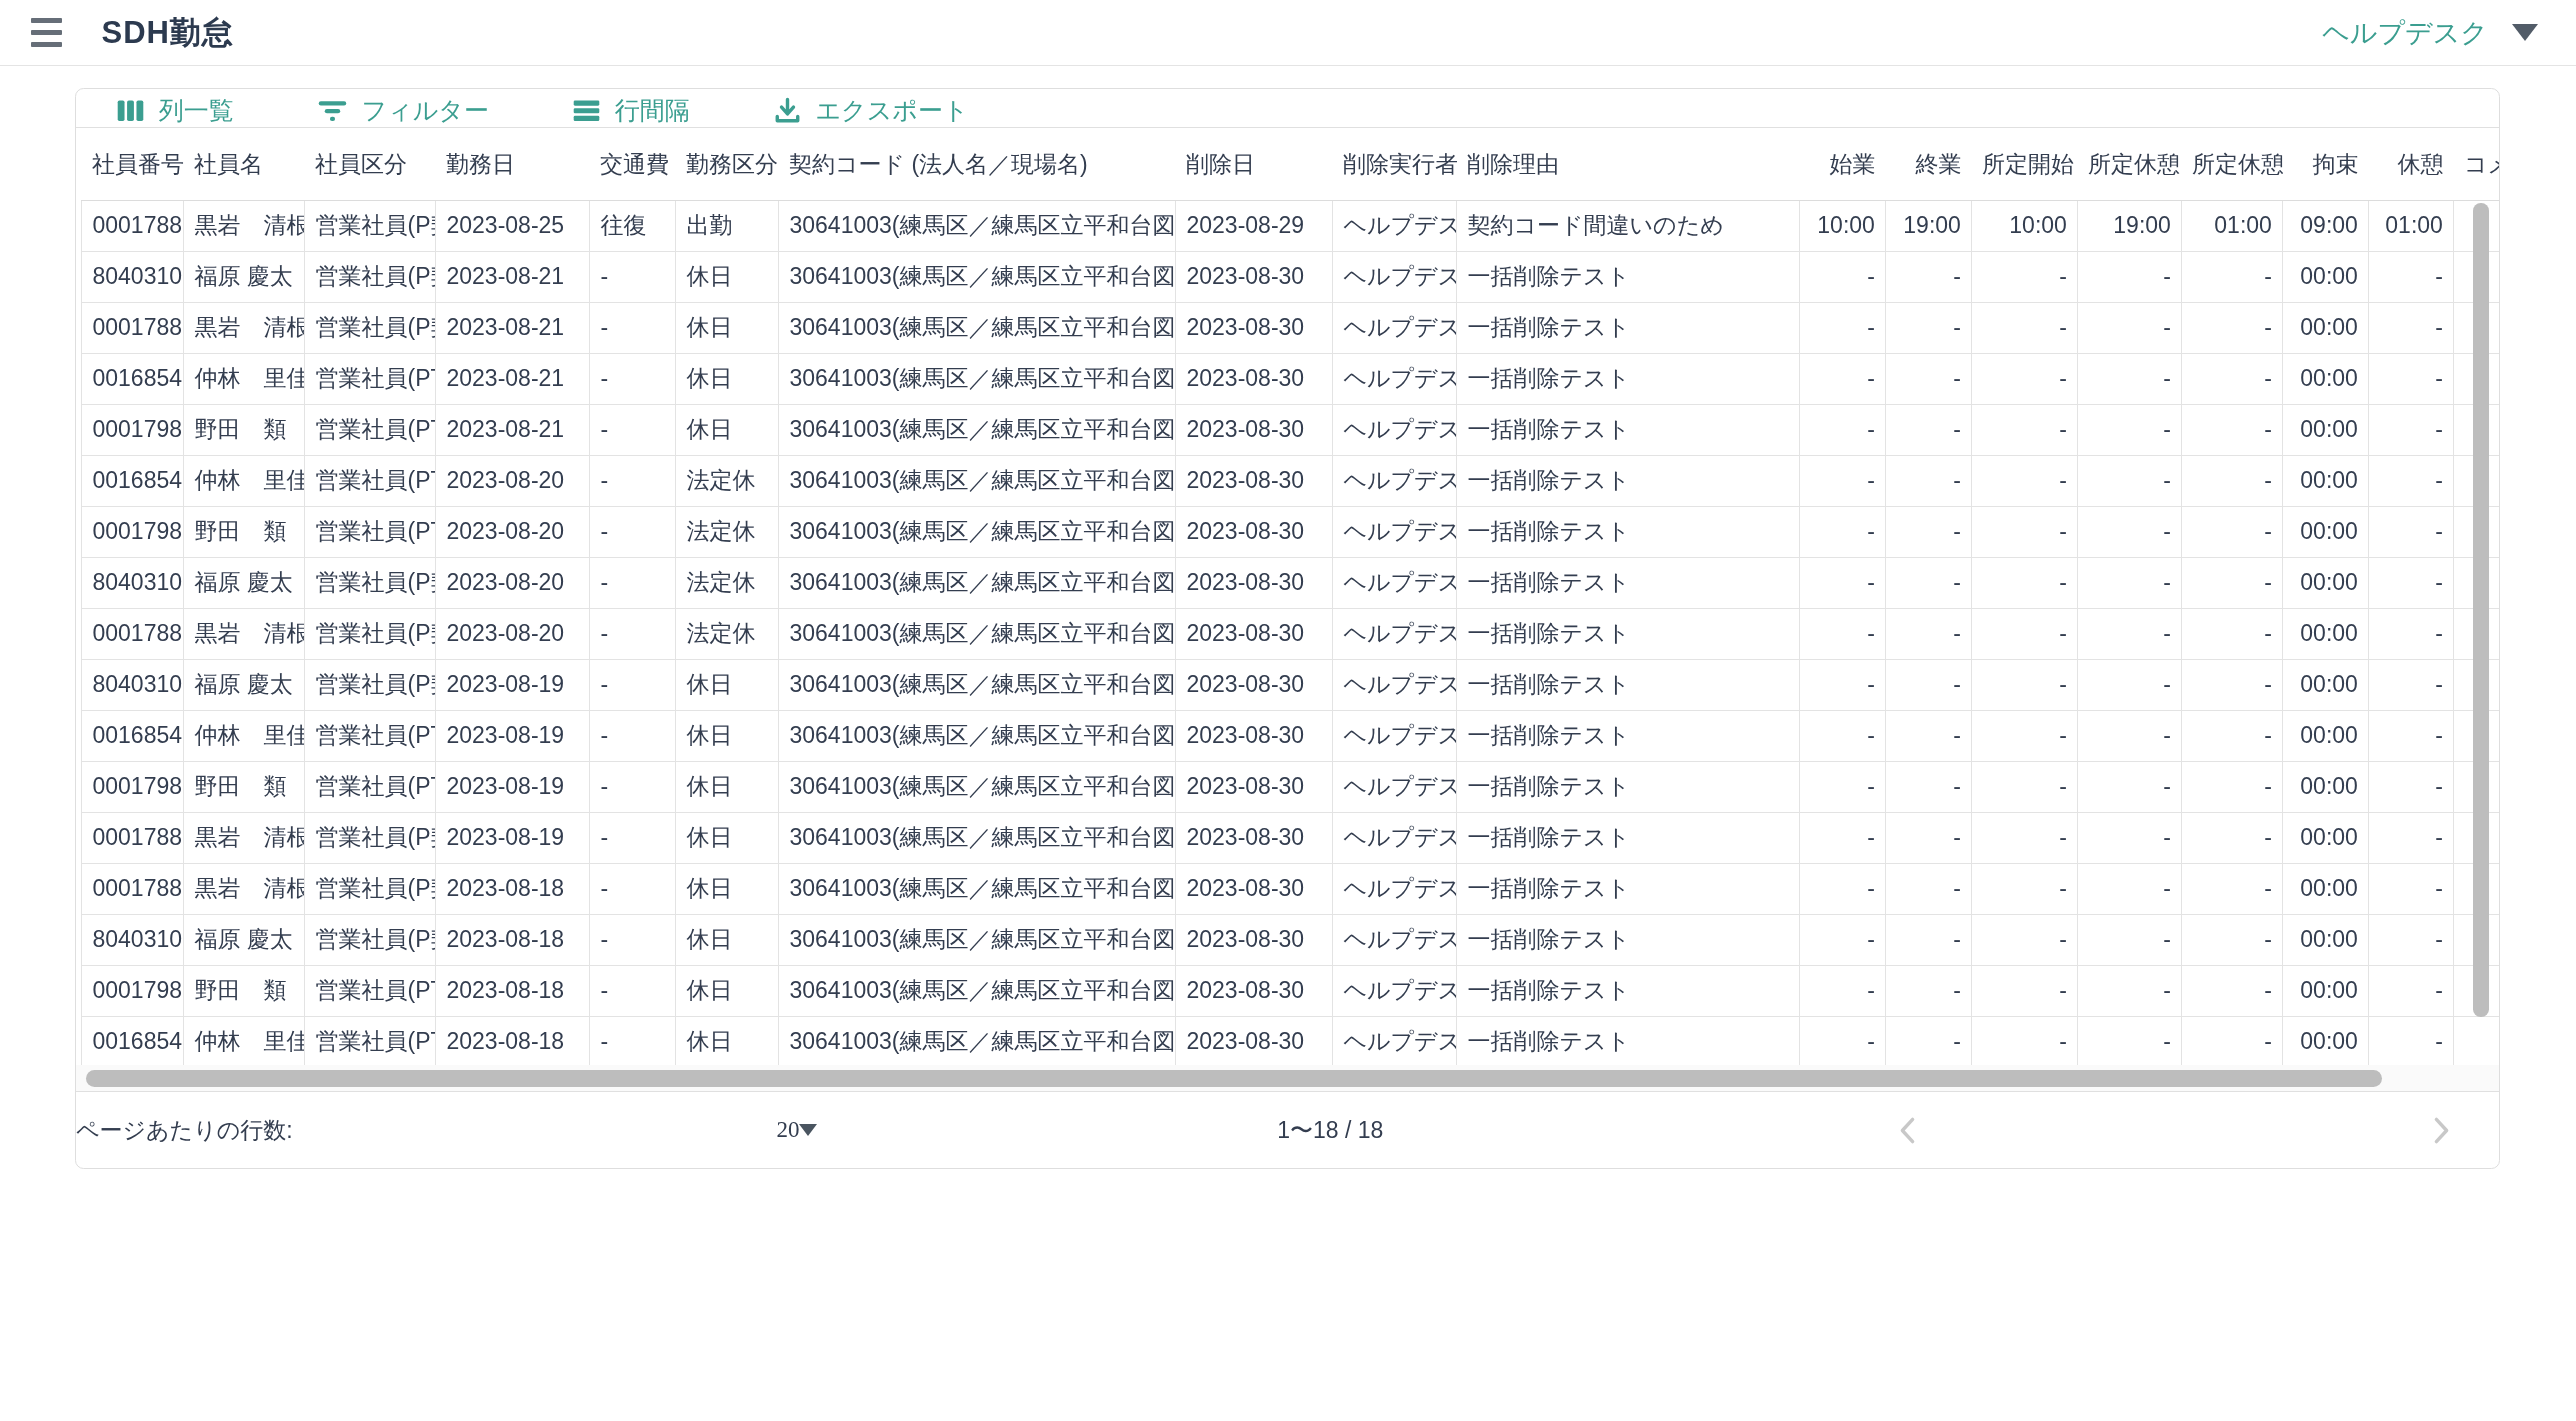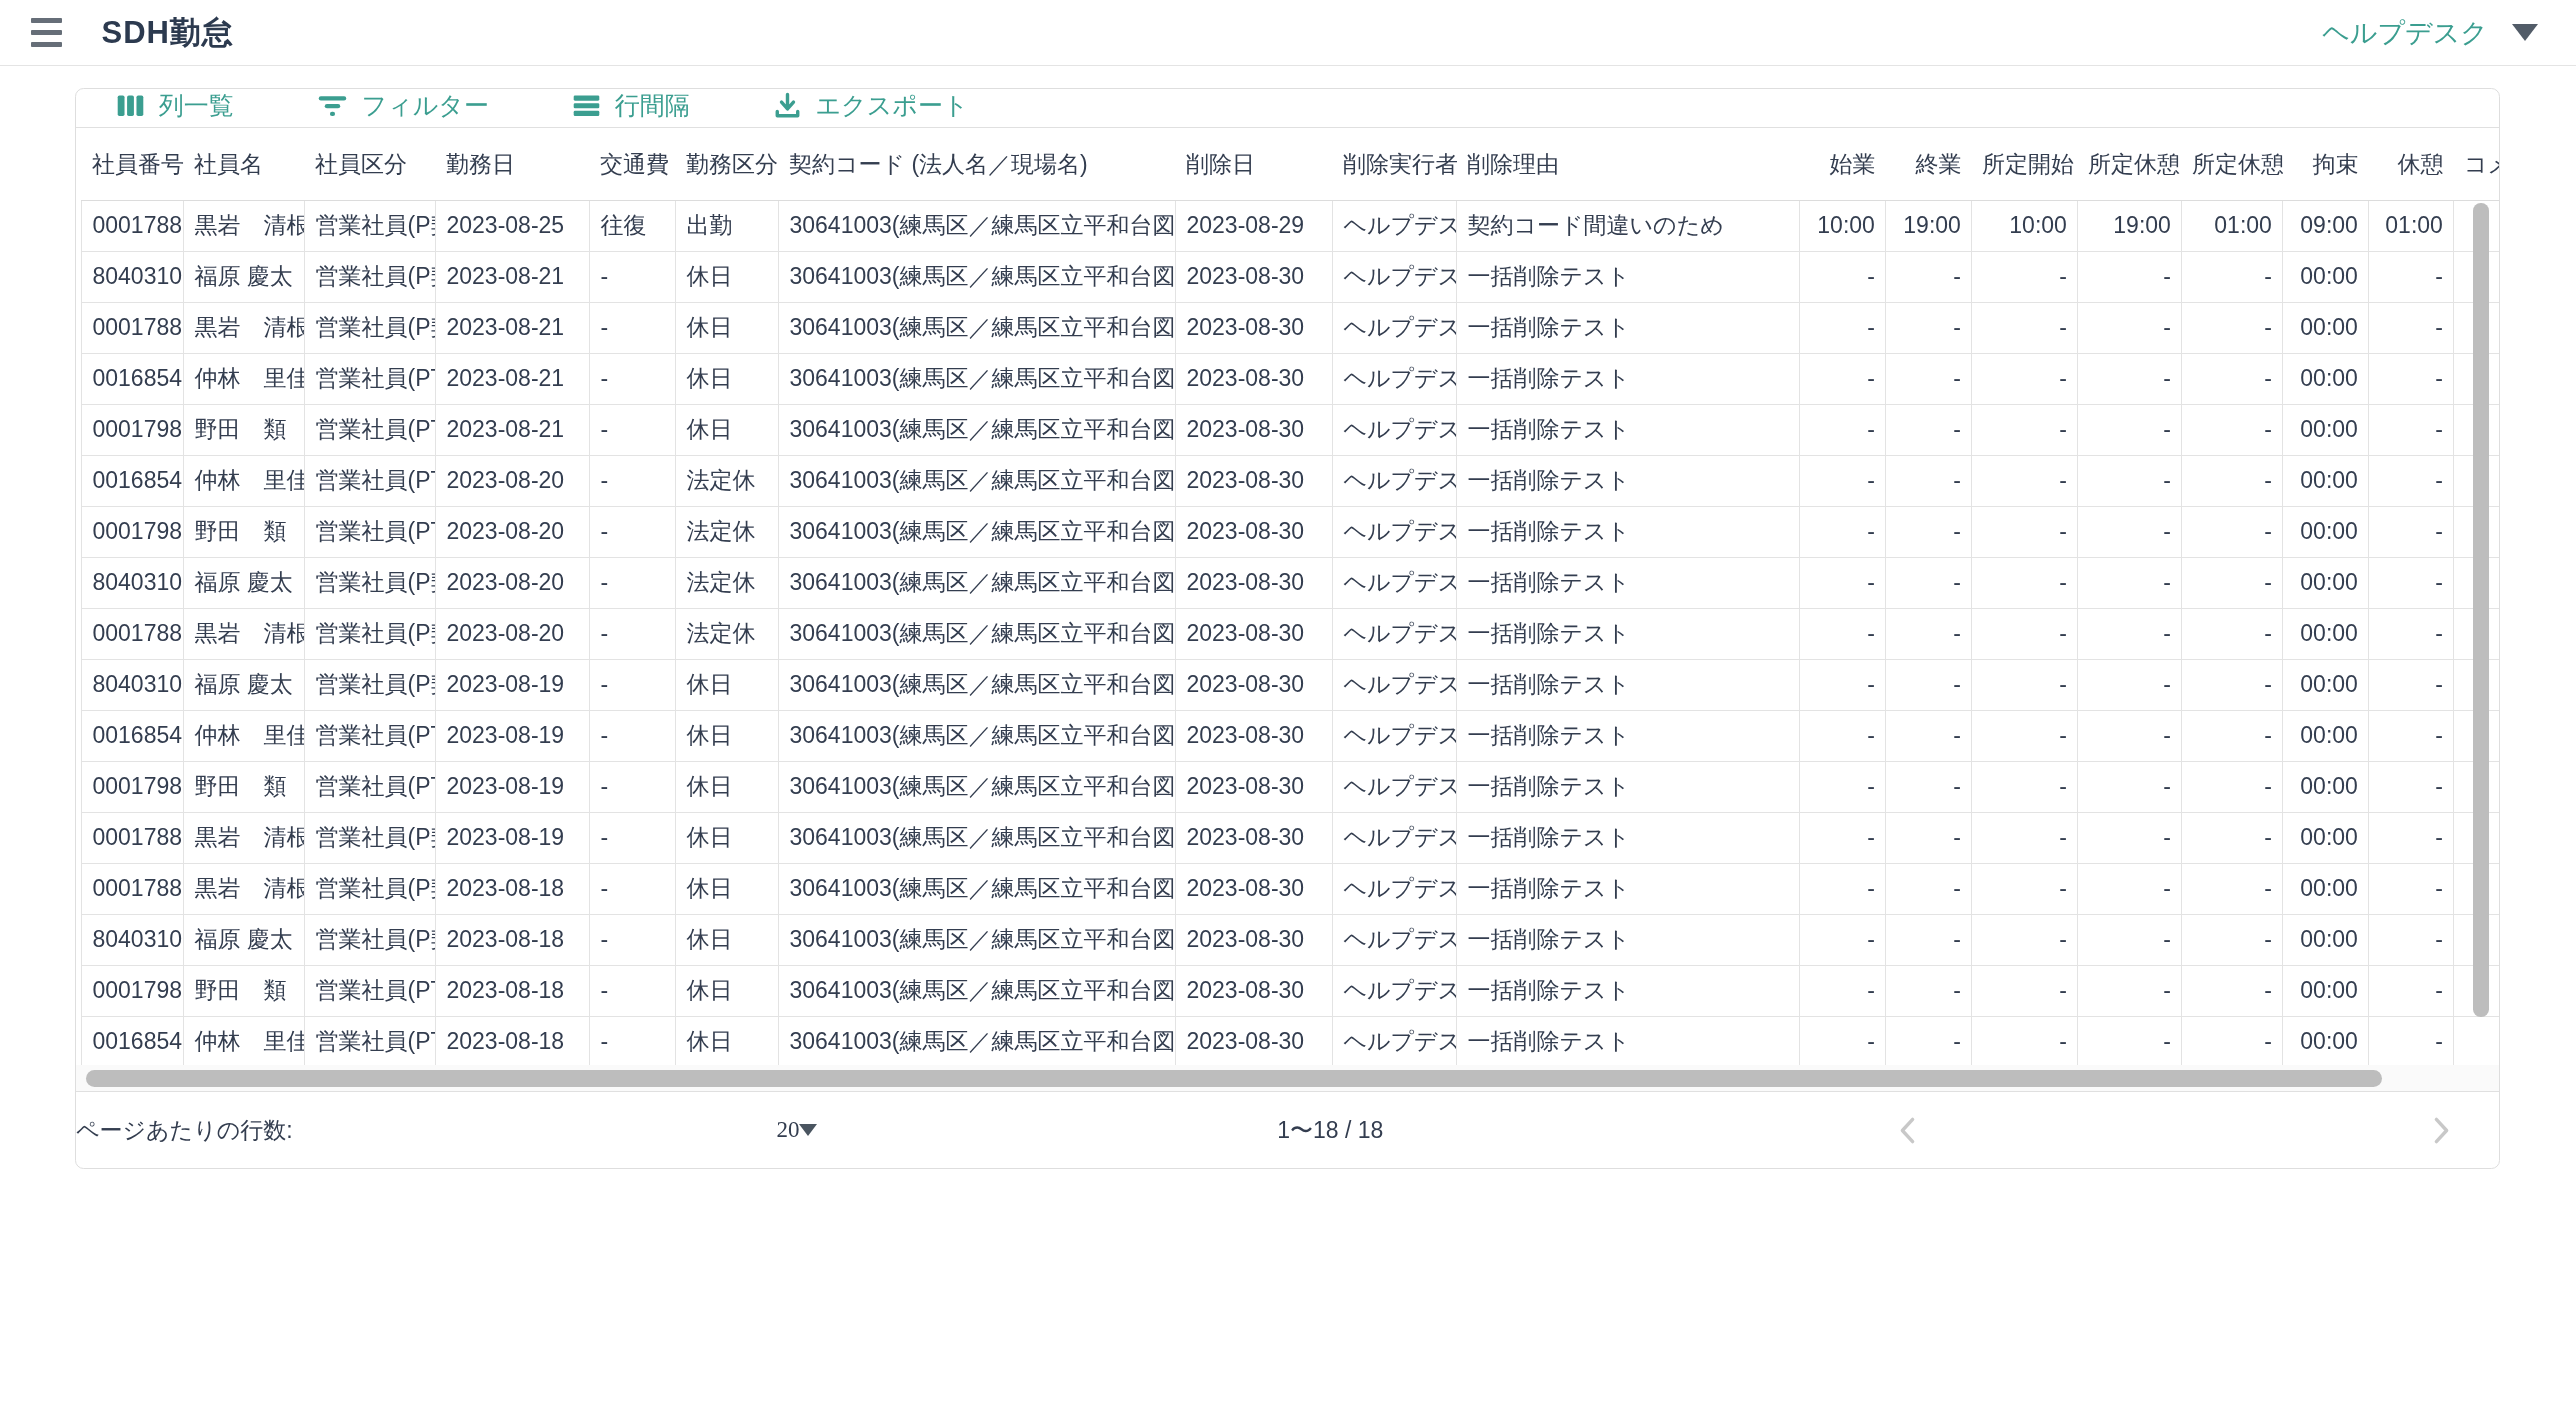--- a/index.html
+++ b/index.html
@@ -25,21 +25,21 @@
   .mbtn { display:inline-flex; align-items:center; justify-content:center; gap:13.8px;
     height:53px; padding:0 26px; background:#fff; border:1.7px solid #3b9e90; border-radius:7.7px;
     color:#3b9e90; font-size:26px; font-weight:500; font-family:inherit; cursor:pointer; }
   .mbtn svg { display:block; }
   .month-label { font-size:40px; font-weight:bold; color:#2c3a4f; margin:0 40px 0 27.5px; }
   .mbtn.next { margin-left:0; }
   .mbtn.today { margin-left:45px; }
   .mbtn.select { margin-left:34px; }
   
   .card { margin:22.4px 38px 0 34px; border:1.7px solid #dedede; border-radius:8.6px; position:relative; background:#fff; }
-  .toolbar { height:38px; display:flex; align-items:flex-start; padding-left:40px; gap:83px; }
+  .toolbar { height:38px; display:flex; align-items:flex-end; padding-left:40px; gap:83px; }
   .tool-btn { display:flex; align-items:center; gap:13.8px; background:none; border:none; padding:0;
     color:#3b9e90; font-size:25px; font-weight:500; font-family:inherit; cursor:pointer; }
   .tool-btn svg { display:block; }
   .toolbar-divider { height:0.9px; background:#e0e0e0; }
   
   .table-clip { height:937px; overflow:hidden; position:relative; }
   table.grid { border-collapse:collapse; table-layout:fixed; margin-left:5.2px; width:2468px; }
   table.grid th {
     height:72px; padding:0 10.3px; font-size:23px; font-weight:500; color:#333d4f;
     border-bottom:0.9px solid #dcdcdc; white-space:nowrap; overflow:hidden; text-align:left; cursor:pointer;

